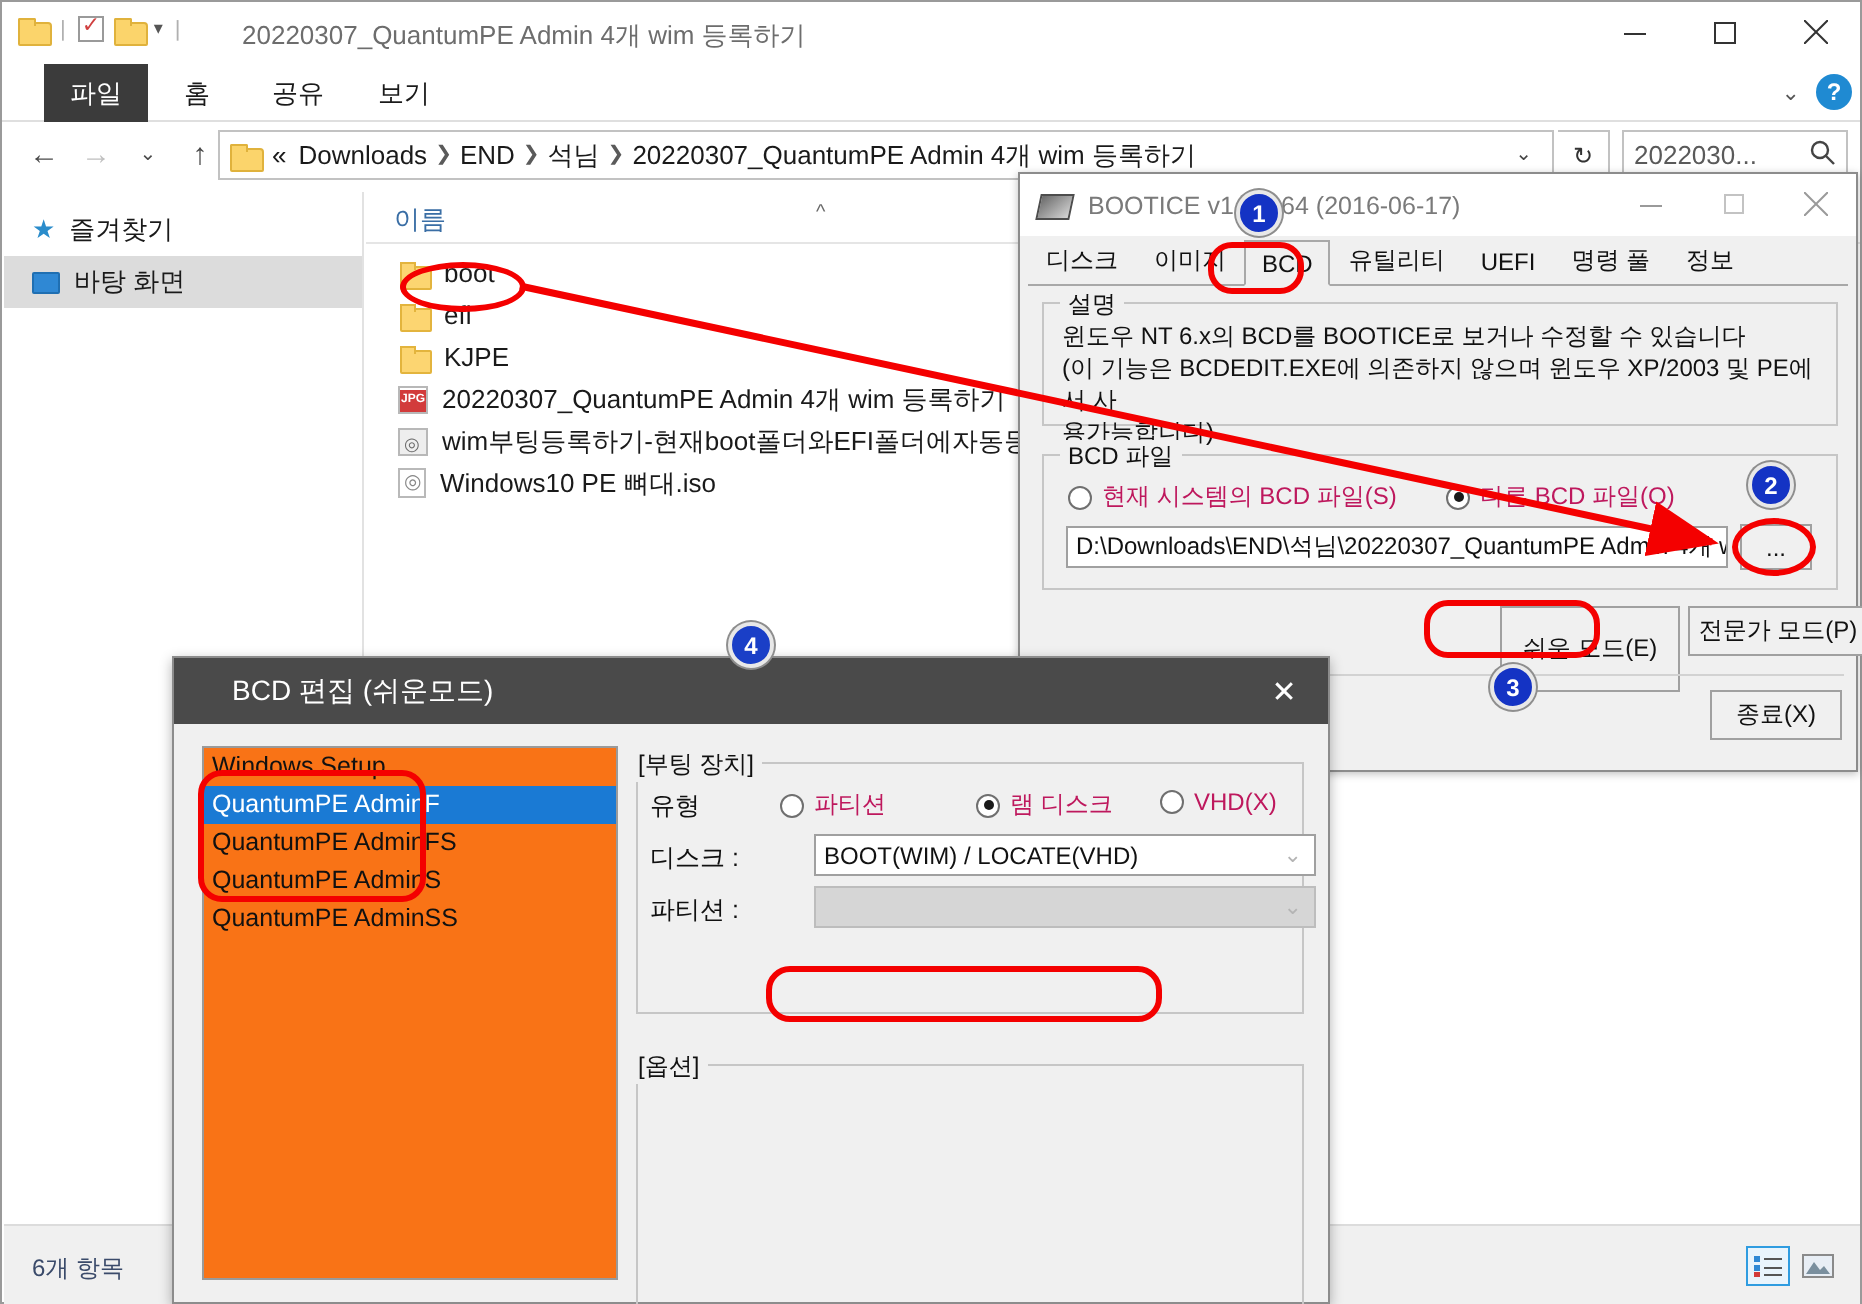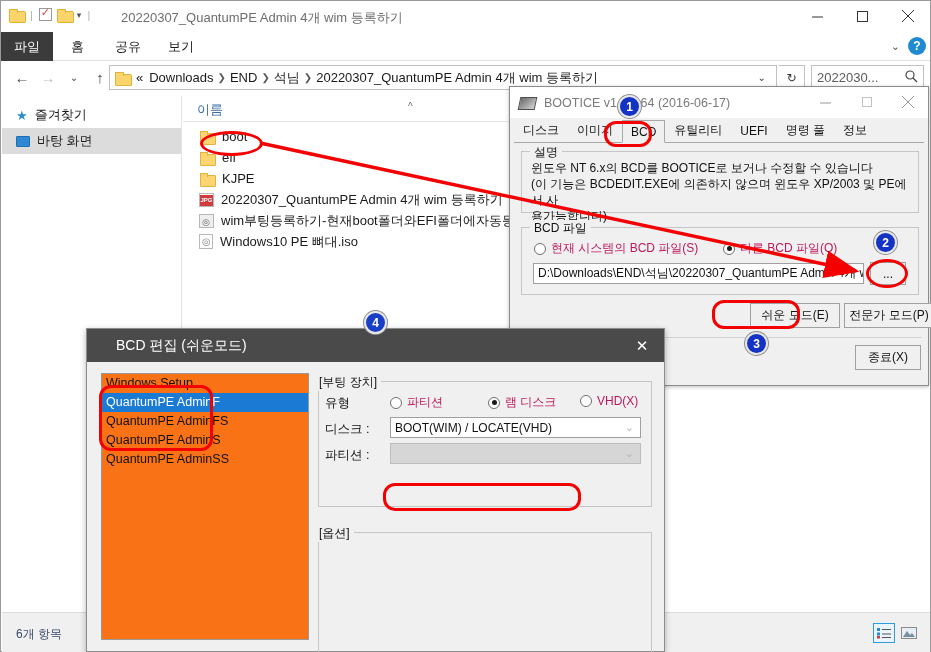--- a/index.html
+++ b/index.html
@@ -32,21 +32,21 @@
 
   .wincontrols { position:absolute; right:0; top:0; display:flex; }
   .wc { width:45px; height:30px; display:flex; align-items:center; justify-content:center;
         color:#333; font-size:13px; }
   .wc svg { display:block; }
 
   
   .ribbon { position:absolute; left:0; top:31px; width:929px; height:29px; background:#fff;
             border-bottom:1px solid #dfdfdf; }
   .rtab { position:absolute; top:0; height:29px; display:flex; align-items:center;
-          padding:4px 12px; font-size:13px; color:#1a1a1a; }
+          padding:4px 12px; font-size:13px; color:#1a1a1a;margin-left:21px; }
   .rtab.file { background:#3b3b3b; color:#fff; left:0; width:52px; justify-content:center; }
   .ribbon-right { position:absolute; right:4px; top:5px; display:flex; align-items:center; gap:8px; }
   .help-circle { width:18px; height:18px; border-radius:50%; background:#1f8ad2; color:#fff;
                  font-size:12px; display:flex; align-items:center; justify-content:center; font-weight:bold;}
 
   
   .addrrow { position:absolute; left:0; top:60px; width:929px; height:33px; background:#fff;
              display:flex; align-items:center; }
   .navbtn { width:26px; height:26px; display:flex; align-items:center; justify-content:center;
             color:#4a4a4a; font-size:15px; }
@@ -130,21 +130,21 @@
   .radio .dot { width:12px; height:12px; border:1px solid #6f6f6f; border-radius:50%;
                 background:#fff; position:relative; flex:none; }
   .radio.on .dot::after { content:""; position:absolute; left:2.5px; top:2.5px; width:5px; height:5px;
                           border-radius:50%; background:#1a1a1a; }
 
   .tbox { border:1px solid #a0a0a0; background:#fff; font-size:12px; color:#111;
           display:flex; align-items:center; padding:0 4px; overflow:hidden; white-space:nowrap; }
   .btn { border:1px solid #a0a0a0; background:#f0f0f0; font-size:12px; color:#111;
          display:flex; align-items:center; justify-content:center; }
   .combo { border:1px solid #a0a0a0; background:#fff; font-size:12px; color:#111;
-           display:flex; align-items:center; padding:0 4px; position:relative; }
+           display:flex; align-items:center; padding:0 4px; position:relative;margin-left:17px; }
   .combo .cv { color:#b4b4b4; font-size:11px; position:absolute; right:6px; }
   .combo.disabled { background:#d6d6d6; border-color:#bdbdbd; }
 
   
   #bcdedit { position:absolute; left:86px; top:328px; width:579px; height:324px;
              background:#f0f0f0; border:1px solid #8c8c8c; box-shadow:0 2px 6px rgba(0,0,0,.3); }
   .bcd-title { height:33px; background:#4a4a4a; display:flex; align-items:center; position:relative; }
   .bcd-title .t { margin-left:29px; font-size:14px; color:#fff; }
   .bcd-close { position:absolute; right:0; top:0; width:44px; height:33px; color:#fff;
                display:flex; align-items:center; justify-content:center; font-size:15px; }
@@ -367,21 +367,21 @@
       <span>다른 BCD 파일(O)</span>
     </div>
     <div class="tbox" style="position:absolute; left:11px; top:35px; width:331px; height:21px;">
       <span>D:\Downloads\END\석님\20220307_QuantumPE Admin 4개 wi</span>
     </div>
     <div class="btn" style="position:absolute; left:348px; top:34px; width:36px; height:23px;">
       <span>...</span>
     </div>
   </div>
 
-  <div class="btn" style="position:absolute; left:240px; top:216px; width:90px; height:25px;">
+  <div class="btn" style="position:absolute; left:240px; top:216px; width:90px; height:43px;">
     <span>쉬운 모드(E)</span>
   </div>
   <div class="btn" style="position:absolute; left:334px; top:216px; width:90px; height:25px;">
     <span>전문가 모드(P)</span>
   </div>
   <div style="position:absolute; left:8px; top:250px; width:404px; height:1px; background:#d2d2d2;"></div>
   <div class="btn" style="position:absolute; left:345px; top:258px; width:66px; height:25px;">
     <span>종료(X)</span>
   </div>
 </div>

